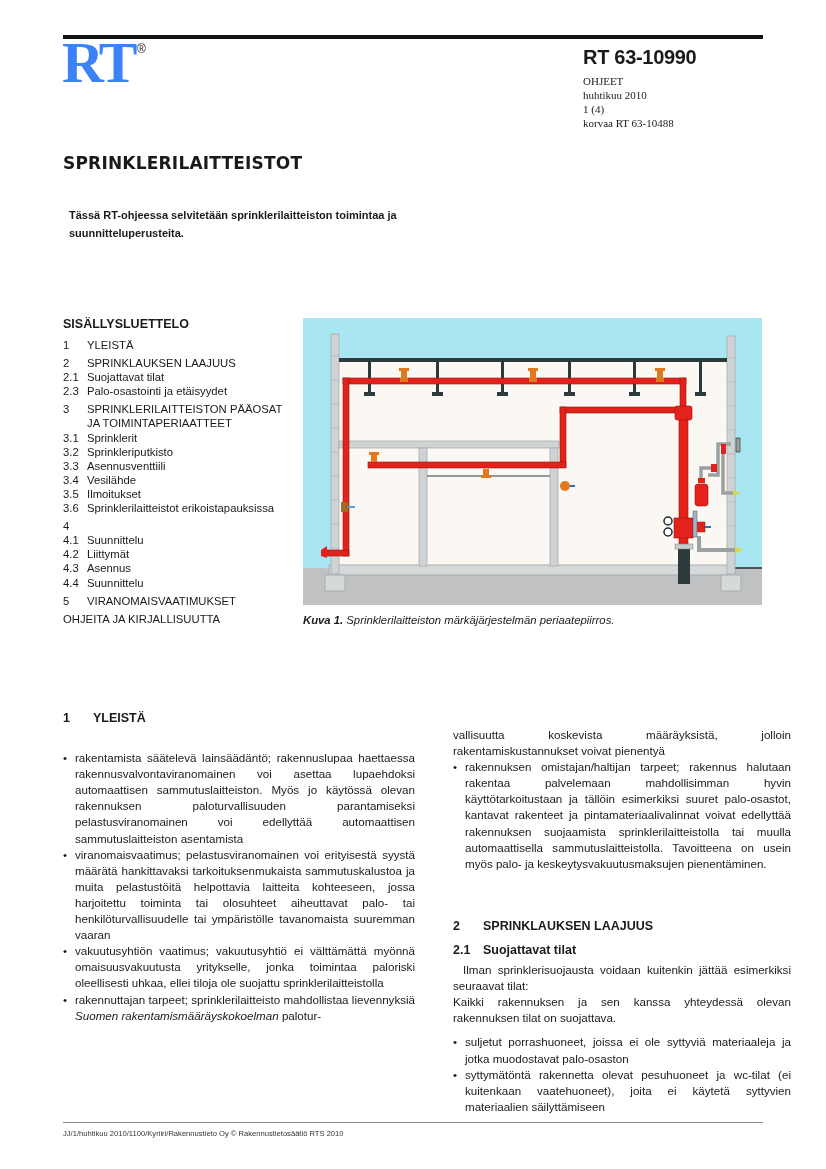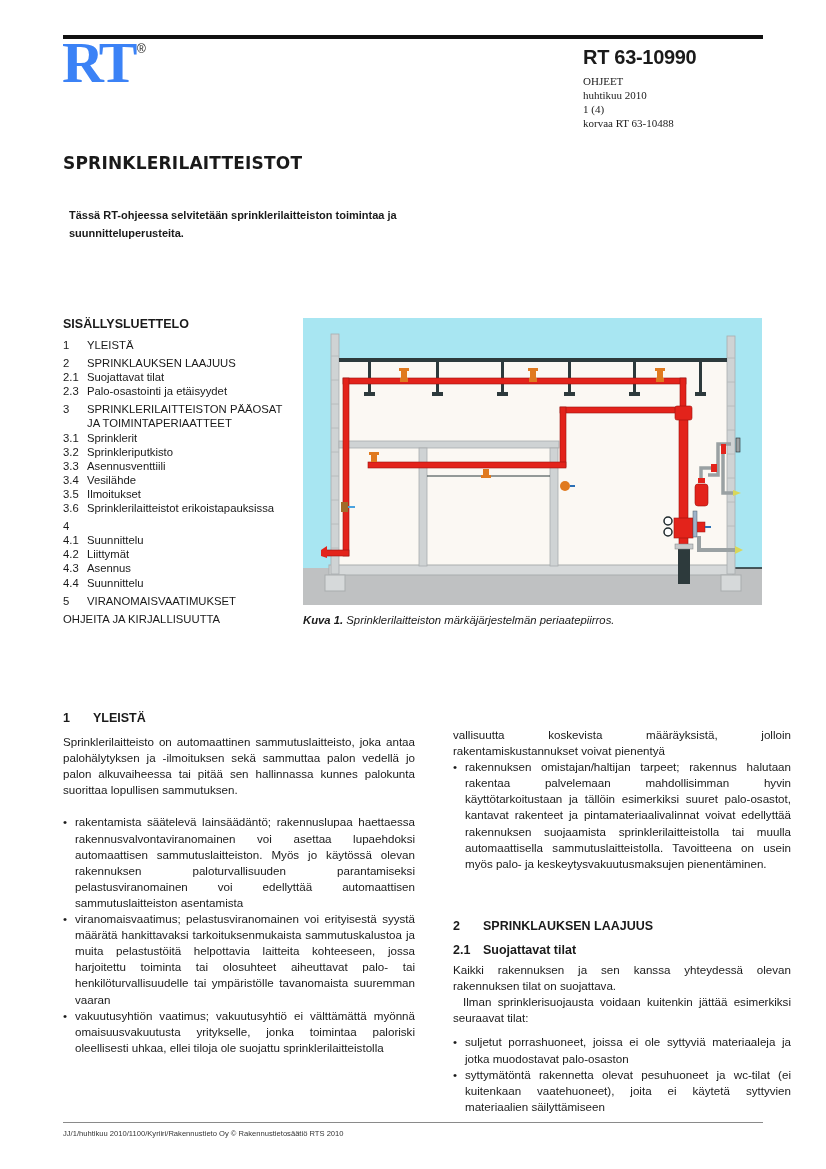--- a/index.html
+++ b/index.html
@@ -272,45 +272,45 @@
 <div class="abs caption">
   <b>Kuva 1.</b>
   <span>Sprinklerilaitteiston märkäjärjestelmän periaatepiirros.</span>
 </div>
 
 <div class="abs col col-left">
   <div class="h1">
     <span class="n">1</span>
     <span>YLEISTÄ</span>
   </div>
-  <p class="p">Sprinklerilaitteisto on automaattinen sammutuslaitteisto, joka antaa palohälytyksen ja -ilmoituksen sekä sammuttaa palon vedellä jo palon alkuvaiheessa tai pitää sen hallinnassa kunnes palokunta suorittaa lopullisen sammutuksen.</p>
   <div class="spacer-m"></div>
   <ul class="bul">
     <li>rakentamista säätelevä lainsäädäntö; rakennuslupaa haettaessa rakennusvalvontaviranomainen voi asettaa lupaehdoksi automaattisen sammutuslaitteiston. Myös jo käytössä olevan rakennuksen paloturvallisuuden parantamiseksi pelastusviranomainen voi edellyttää automaattisen sammutuslaitteiston asentamista</li>
     <li>viranomaisvaatimus; pelastusviranomainen voi erityisestä syystä määrätä hankittavaksi tarkoituksenmukaista sammutuskalustoa ja muita pelastustöitä helpottavia laitteita kohteeseen, jossa harjoitettu toiminta tai olosuhteet aiheuttavat palo- tai henkilöturvallisuudelle tai ympäristölle tavanomaista suuremman vaaran</li>
     <li>vakuutusyhtiön vaatimus; vakuutusyhtiö ei välttämättä myönnä omaisuusvakuutusta yritykselle, jonka toimintaa paloriski oleellisesti uhkaa, ellei tiloja ole suojattu sprinklerilaitteistolla</li>
+    <li><span>rakennuttajan tarpeet; sprinklerilaitteisto mahdollistaa lievennyksiä</span> <i>Suomen rakentamismääräyskokoelman</i> <span>palotur-</span></li>
   </ul>
 </div>
 
 <div class="abs col col-right">
   <ul class="bul">
     <li style="padding-left:0" class="cont">vallisuutta koskevista määräyksistä, jolloin rakentamiskustannukset voivat pienentyä</li>
     <li>rakennuksen omistajan/haltijan tarpeet; rakennus halutaan rakentaa palvelemaan mahdollisimman hyvin käyttötarkoitustaan ja tällöin esimerkiksi suuret palo-osastot, kantavat rakenteet ja pintamateriaalivalinnat voivat edellyttää rakennuksen suojaamista sprinklerilaitteistolla tai muulla automaattisella sammutuslaitteistolla. Tavoitteena on usein myös palo- ja keskeytysvakuutusmaksujen pienentäminen.</li>
   </ul>
   <div style="height:46px"></div>
   <div class="h1">
     <span class="n">2</span>
     <span>SPRINKLAUKSEN LAAJUUS</span>
   </div>
   <div class="h2">
     <span class="n">2.1</span>
     <span>Suojattavat tilat</span>
   </div>
+  <p class="p indent">Ilman sprinklerisuojausta voidaan kuitenkin jättää esimerkiksi seuraavat tilat:</p>
   <p class="p">Kaikki rakennuksen ja sen kanssa yhteydessä olevan rakennuksen tilat on suojattava.</p>
-  <p class="p indent">Ilman sprinklerisuojausta voidaan kuitenkin jättää esimerkiksi seuraavat tilat:</p>
   <div style="height:8px"></div>
   <ul class="bul">
     <li>suljetut porrashuoneet, joissa ei ole syttyviä materiaaleja ja jotka muodostavat palo-osaston</li>
     <li>syttymätöntä rakennetta olevat pesuhuoneet ja wc-tilat (ei kuitenkaan vaatehuoneet), joita ei käytetä syttyvien materiaalien säilyttämiseen</li>
   </ul>
 </div>
 
 <div class="abs footer-rule"></div>
 <div class="abs footer">JJ/1/huhtikuu 2010/1100/Kyriiri/Rakennustieto Oy   © Rakennustietosäätiö RTS 2010</div>
 

